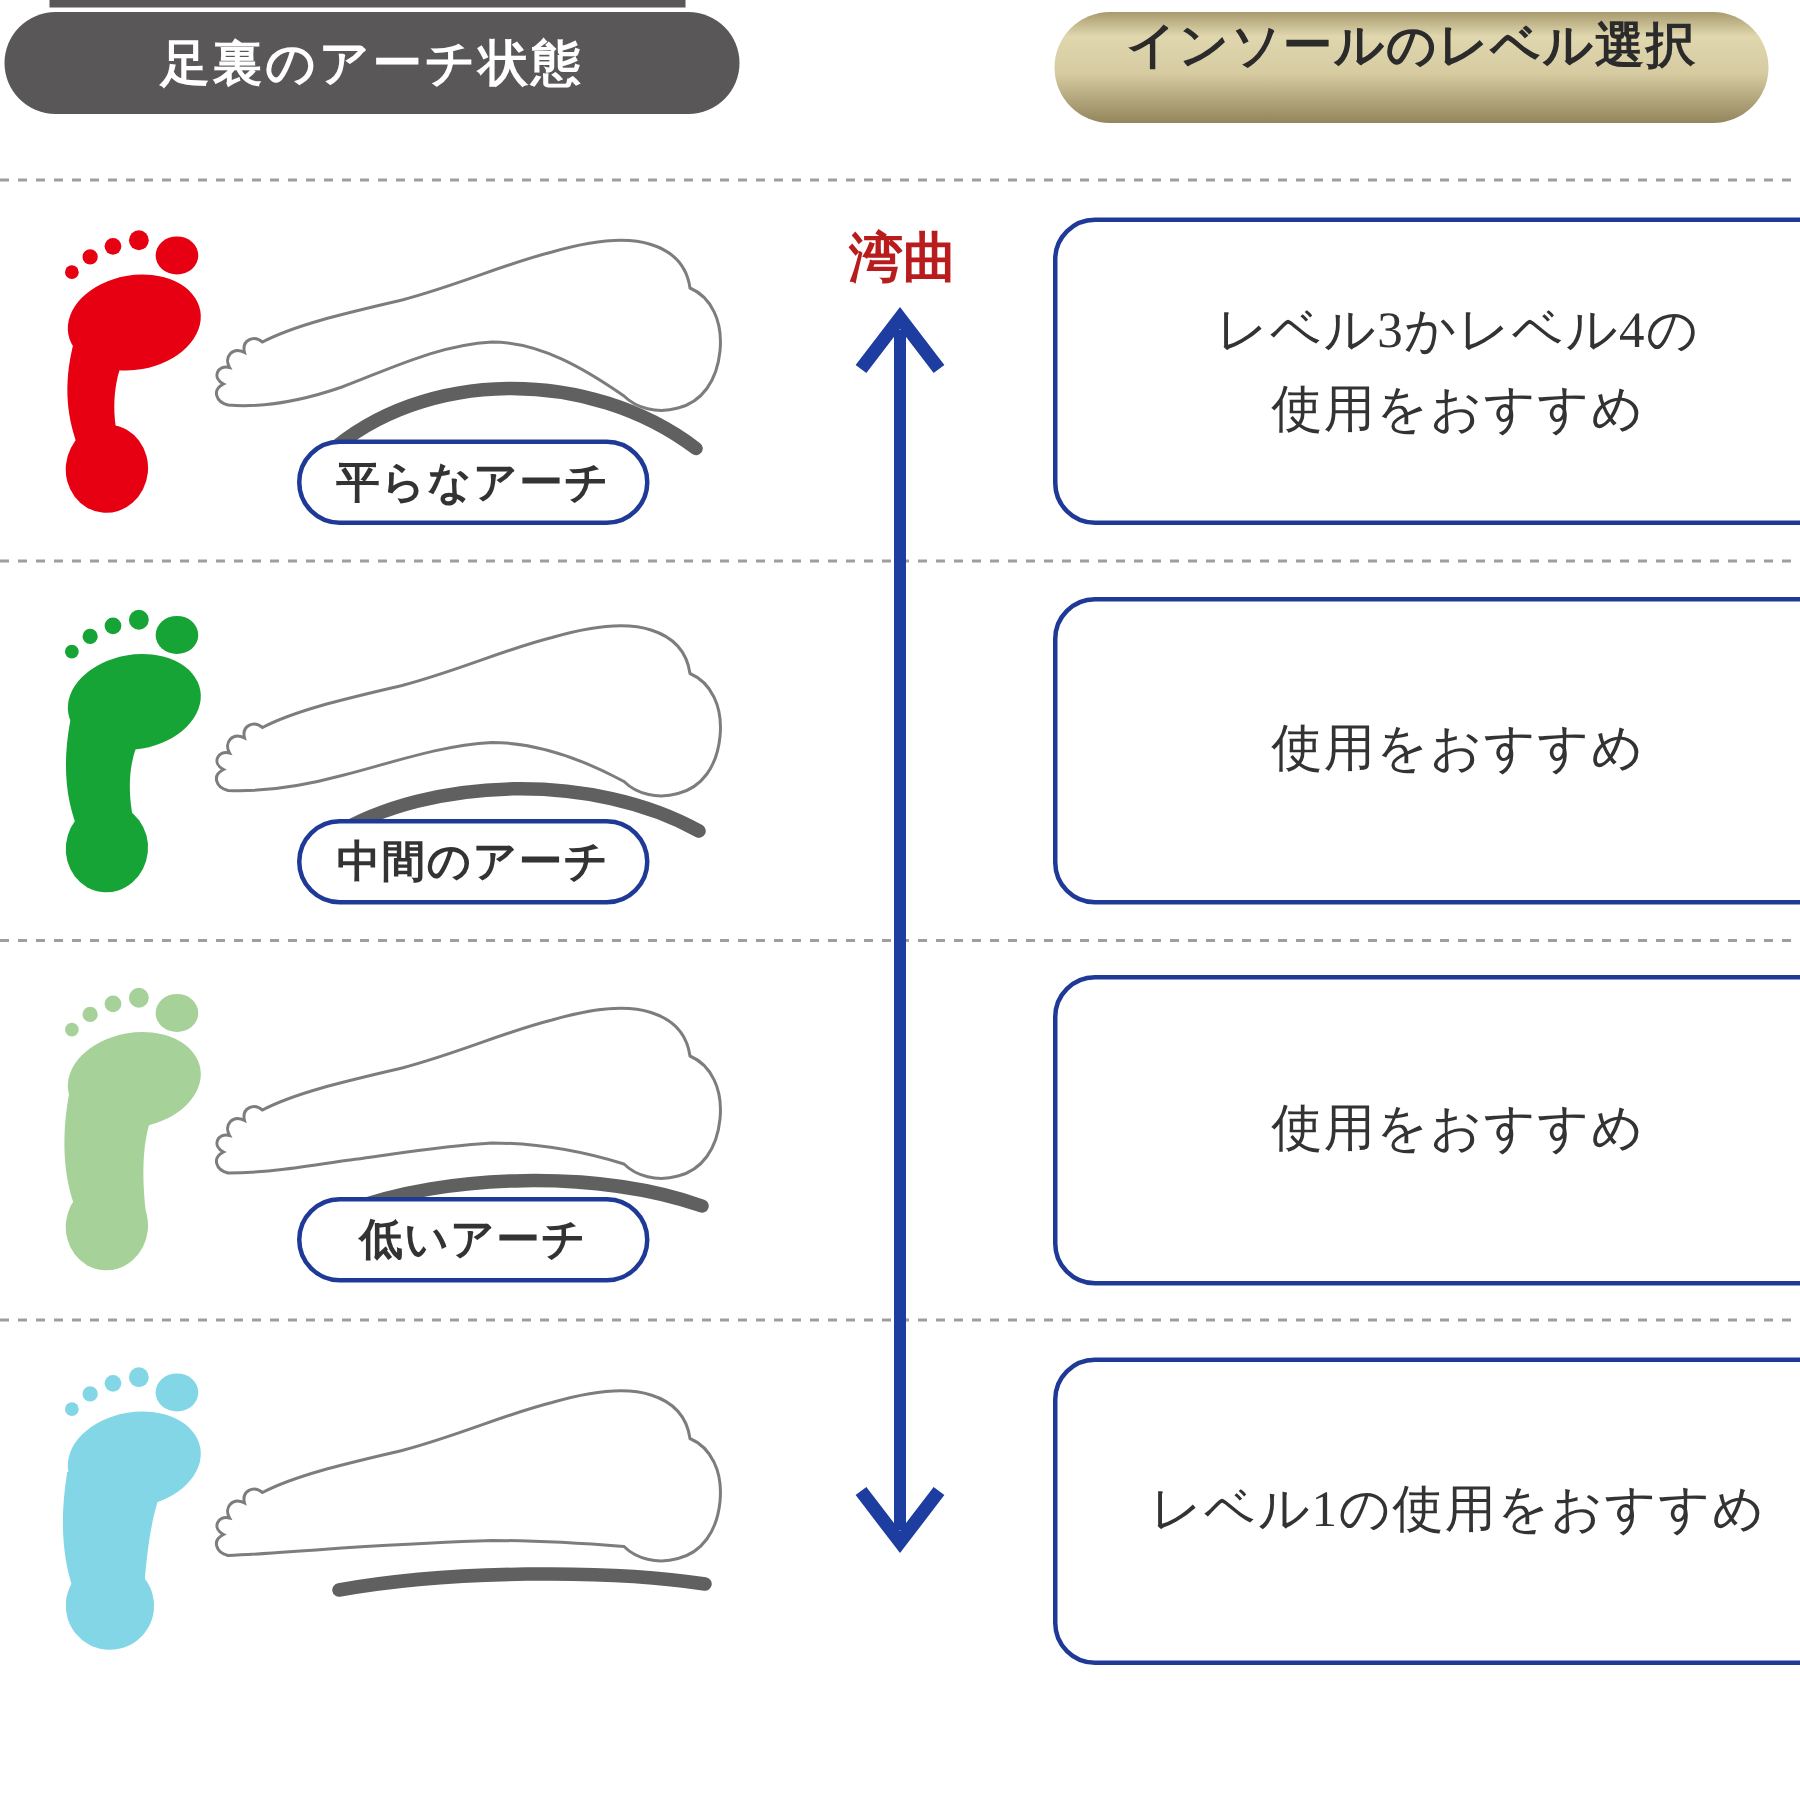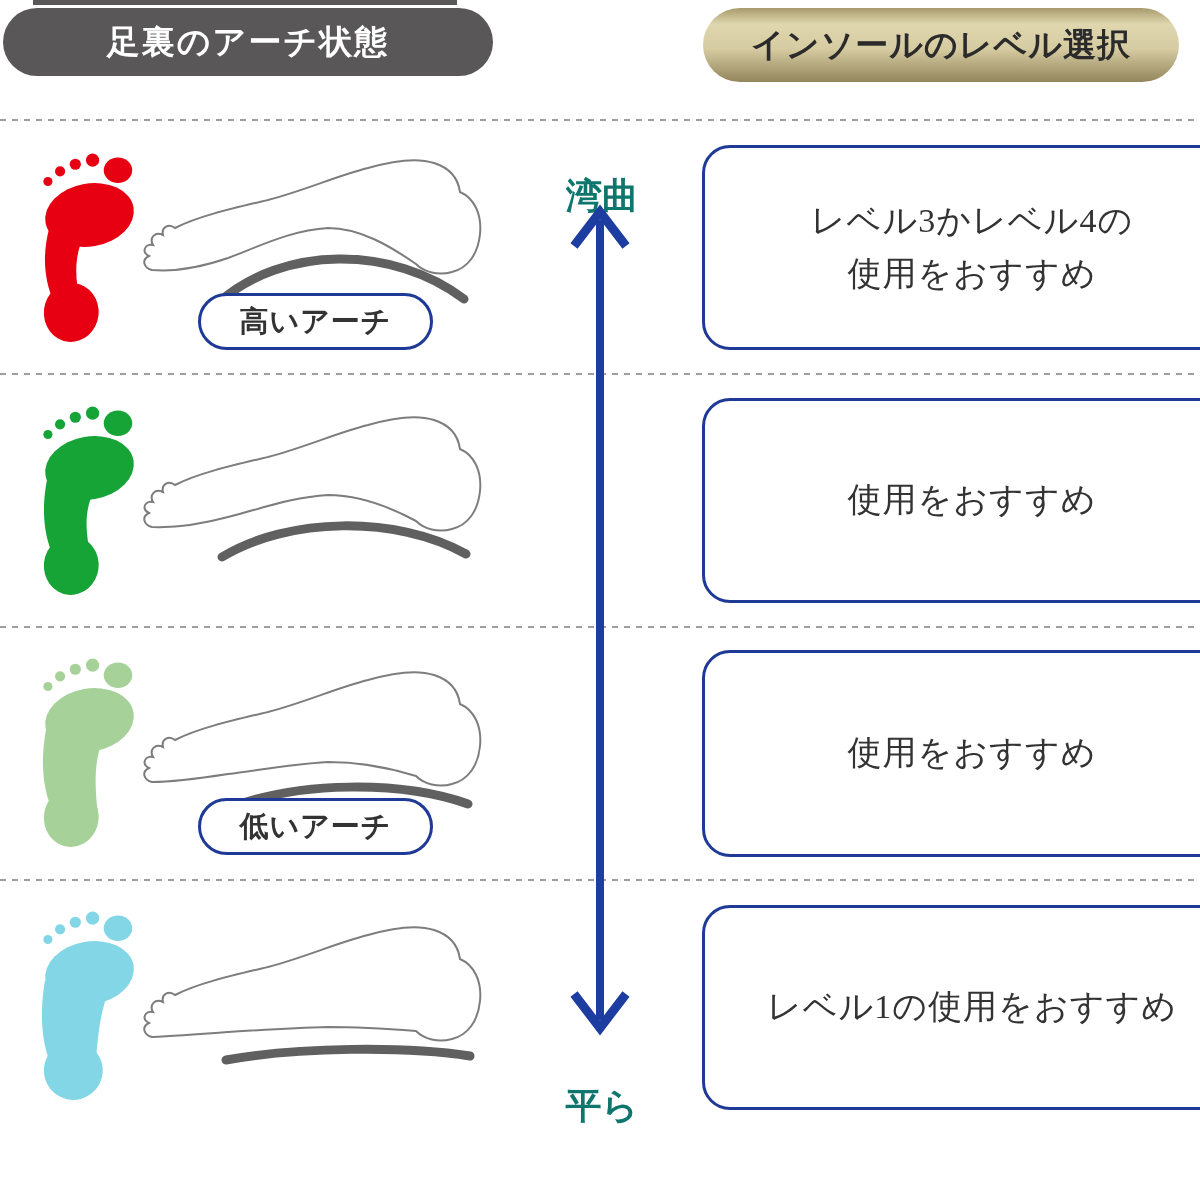--- a/index.html
+++ b/index.html
@@ -10,21 +10,21 @@
   
   .top-bar{position:absolute;left:33px;top:0;width:424px;height:5px;background:#595757;}
   .header-left{
     position:absolute;left:3px;top:8px;width:490px;height:68px;border-radius:38px;
     background:#595757;display:flex;align-items:center;justify-content:center;
   }
   .header-left span{color:#ffffff;font-size:33px;font-weight:bold;letter-spacing:2px;}
   .header-right{
     position:absolute;left:703px;top:8px;width:476px;height:74px;border-radius:37px;
     background:linear-gradient(180deg,#a89a6d 0%,#e0d7af 22%,#d6cba1 55%,#93855c 100%);
-    display:flex;align-items:center;justify-content:center;
+    display:flex;align-items:flex-start;justify-content:center;
   }
   .header-right span{color:#2b2b2b;font-size:33px;font-weight:bold;letter-spacing:1px;}
   
   .dotted{
     position:absolute;left:0;width:1200px;height:2px;
     background:repeating-linear-gradient(90deg,#9e9e9e 0 6px,transparent 6px 12px);
   }
   
   .arch-pill{
     position:absolute;left:198px;width:235px;height:57px;border:3px solid #1e3a96;
@@ -34,21 +34,21 @@
   .arch-pill span{font-size:29px;font-weight:600;color:#333;letter-spacing:1px;}
   
   .rec-box{
     position:absolute;left:702px;width:540px;border:3px solid #1e3a96;border-radius:28px;
     background:#fff;display:flex;flex-direction:column;align-items:center;justify-content:center;
     box-sizing:border-box;
     font-family:Liberation Serif, serif;
   }
   .rec-box div{font-size:34px;color:#333;line-height:1.55;font-weight:500;letter-spacing:1px;text-align:center;}
   
-  .scale-label{position:absolute;left:522px;width:160px;text-align:center;font-size:36px;font-weight:bold;color:#0f766e;margin-top:24px;}
+  .scale-label{position:absolute;left:522px;width:160px;text-align:center;font-size:36px;font-weight:bold;color:#b91c1c;}
   .abs{position:absolute;}
 </style>
 </head>
 <body>
 
 <div class="canvas">
 
   <div class="top-bar"></div>
   <div class="header-left">
     <span>足裏のアーチ状態</span>
@@ -75,21 +75,21 @@
     </g>
   </svg>
   <svg class="abs" style="left:138px;top:148px;" width="360" height="165" viewBox="0 0 360 165">
     <path d="M 14 122 C 6 120 3 112 11 108 C 3 104 7 95 15 97 C 11 90 17 83 25 87 C 23 79 31 75 37 80
              C 60 68 96 60 130 52 C 168 42 198 28 230 20 C 254 13 278 9 296 15 C 312 20 320 30 322 44
              C 336 50 344 66 342 86 C 340 106 330 120 314 124 C 300 128 286 124 278 116
              C 252 98 222 80 190 80 C 154 82 122 98 90 110 C 64 119 38 124 14 122 Z" fill="#ffffff" stroke="#7d7d7d" stroke-width="2"></path>
     <path d="M 80 155 C 145 97 255 97 326 151" fill="none" stroke="#606060" stroke-width="9" stroke-linecap="round"></path>
   </svg>
   <div class="arch-pill" style="top:293px;">
-    <span>高いアーチ</span>
+    <span>平らなアーチ</span>
   </div>
   <div class="rec-box" style="top:145px;height:205px;">
     <div>レベル3かレベル4の</div>
     <div>使用をおすすめ</div>
   </div>
 
   <svg class="abs" style="left:28px;top:403px;" width="118" height="198" viewBox="0 0 115 195">
     <g fill="#16a437">
       <ellipse cx="88" cy="20" rx="14" ry="12.5"></ellipse>
       <circle cx="63" cy="10" r="6.5"></circle>
@@ -101,20 +101,23 @@
       <ellipse cx="42" cy="160" rx="27" ry="29" transform="rotate(6 42 160)"></ellipse>
     </g>
   </svg>
   <svg class="abs" style="left:138px;top:405px;" width="360" height="165" viewBox="0 0 360 165">
     <path d="M 14 122 C 6 120 3 112 11 108 C 3 104 7 95 15 97 C 11 90 17 83 25 87 C 23 79 31 75 37 80
              C 60 68 96 60 130 52 C 168 42 198 28 230 20 C 254 13 278 9 296 15 C 312 20 320 30 322 44
              C 336 50 344 66 342 86 C 340 106 330 120 314 124 C 300 128 286 124 278 116
              C 252 102 222 90 190 90 C 154 92 122 104 90 112 C 64 119 38 123 14 122 Z" fill="#ffffff" stroke="#7d7d7d" stroke-width="2"></path>
     <path d="M 84 152 C 150 112 258 110 328 149" fill="none" stroke="#606060" stroke-width="9" stroke-linecap="round"></path>
   </svg>
+  <div class="arch-pill" style="top:546px;">
+    <span>中間のアーチ</span>
+  </div>
   <div class="rec-box" style="top:398px;height:205px;">
     <div>使用をおすすめ</div>
   </div>
 
   <svg class="abs" style="left:28px;top:655px;" width="118" height="198" viewBox="0 0 115 195">
     <g fill="#a6d29a">
       <ellipse cx="88" cy="20" rx="14" ry="12.5"></ellipse>
       <circle cx="63" cy="10" r="6.5"></circle>
       <circle cx="46" cy="14" r="5.5"></circle>
       <circle cx="31" cy="21" r="5"></circle>
@@ -161,15 +164,14 @@
     <div>レベル1の使用をおすすめ</div>
     <div></div>
   </div>
 
   <div class="scale-label" style="top:148px;">湾曲</div>
   <svg class="abs" style="left:559px;top:196px;" width="82" height="848" viewBox="0 0 82 848">
     <line x1="41" y1="24" x2="41" y2="824" stroke="#1d3da1" stroke-width="8"></line>
     <polyline points="15,50 41,16 67,50" fill="none" stroke="#1d3da1" stroke-width="9" stroke-linejoin="miter"></polyline>
     <polyline points="15,798 41,832 67,798" fill="none" stroke="#1d3da1" stroke-width="9" stroke-linejoin="miter"></polyline>
   </svg>
-  <div class="scale-label" style="top:1058px;">平ら</div>
 
 </div>
 
 </body></html>

